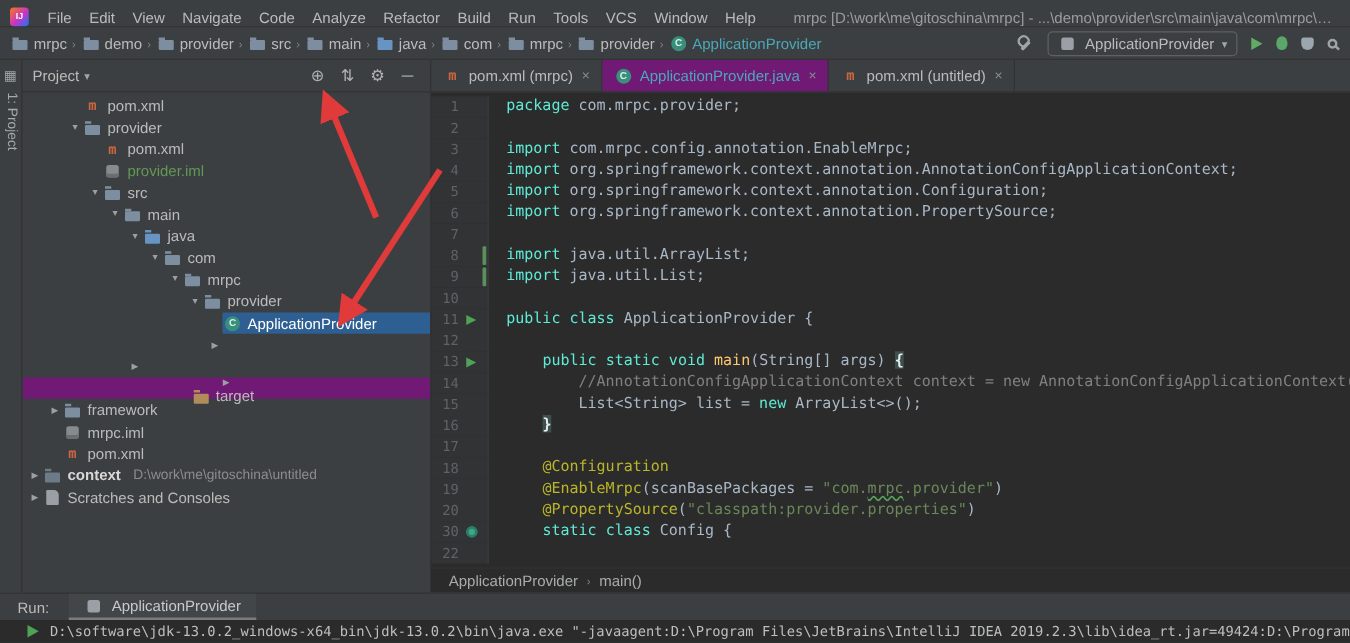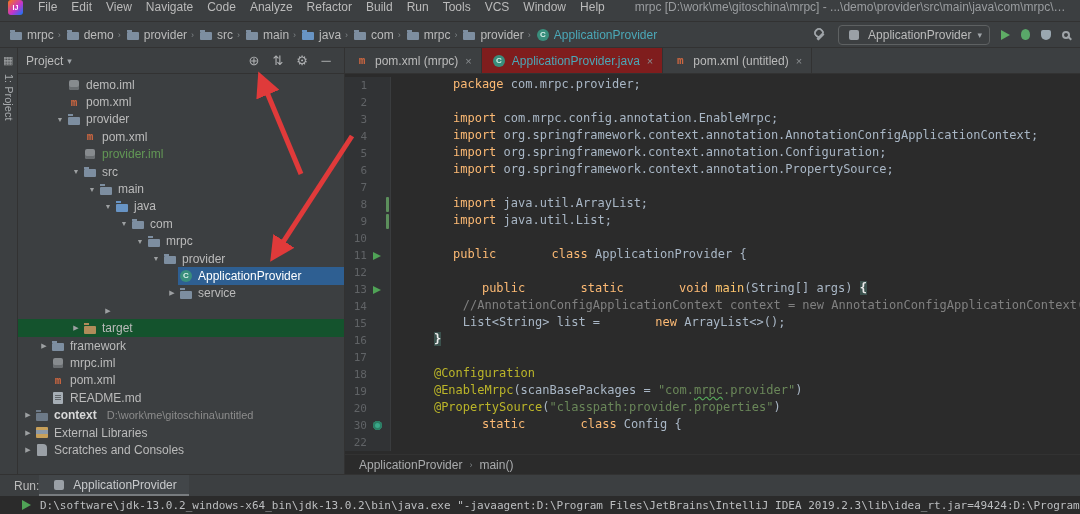--- a/index.html
+++ b/index.html
@@ -1,21 +1,21 @@
 <!DOCTYPE html>
 <html><head>
 <meta charset="utf-8">
 <style>
   * { margin:0; padding:0; box-sizing:border-box; }
   html,body { width:1080px; height:514px; }
   body { font-family:"Liberation Sans",sans-serif; background:#2b2b2b; overflow:hidden; }
   .window { position:relative; width:1080px; height:514px; display:flex; flex-direction:column; background:#3c3f41; }
 
   
-  .menubar { height:22px; flex:none; display:flex; align-items:flex-start; padding:0 8px; gap:1px;
+  .menubar { height:22px; flex:none; display:flex; align-items:flex-end; padding:0 8px; gap:1px;
              background:#3c3f41; border-bottom:1px solid #323232; color:#bbbbbb; font-size:12px; }
   .logo { width:15px; height:15px; border-radius:3px; margin-right:7px; flex:none;
           background:linear-gradient(135deg,#f97a12,#c833c9 55%,#087cfa); display:flex; align-items:center;
           justify-content:center; color:#fff; font-size:7px; font-weight:bold; }
   .menu-item { padding:2px 7px; white-space:nowrap; }
   .win-title { margin-left:22px; flex:1; min-width:0; color:#9a9da0; white-space:nowrap;
                overflow:hidden; text-overflow:ellipsis; }
 
   
   .navbar { height:26px; flex:none; display:flex; align-items:center; padding:0 6px;
@@ -41,21 +41,21 @@
                  font-size:12px; color:#bbbbbb; border-bottom:1px solid #323232; }
   .pane-header .spacer { flex:1; }
   .hdr-ic { width:20px; text-align:center; color:#afb1b3; font-size:13px; }
   .tree { flex:1; min-height:0; overflow:hidden; padding-top:2px; font-size:12px; color:#bbbbbb; }
   .trow { height:17.4px; display:flex; align-items:center; white-space:nowrap; }
   .trow .ind { flex:none; }
   .arrow { width:12px; flex:none; text-align:center; font-size:7px; color:#9da0a2; }
   .trow-inner { display:flex; align-items:center; gap:4px; height:100%; flex:1; min-width:0; padding-right:6px; }
   .trow.selected .trow-inner { background:#2e5f92; }
   .trow.selected .tlabel { color:#ffffff; }
-  .trow.hovered { background:#14532d; }
+  .trow.hovered { background:#701a75;flex-direction:column; }
   .sub { color:#8c8c8c; margin-left:6px; font-size:11px; }
   .green-label { color:#629755; }
   .bold { font-weight:bold; color:#d8d8d8; }
 
   
   .ic { position:relative; width:16px; height:14px; flex:none; display:inline-flex; align-items:center; justify-content:center; }
   .ic-folder::before,.ic-folder-src::before,.ic-folder-ex::before,.ic-folder-dark::before {
      content:""; width:12px; height:8px; background:#7d8ea0; border-radius:1px; margin-top:3px; }
   .ic-folder::after,.ic-folder-src::after,.ic-folder-ex::after,.ic-folder-dark::after {
      content:""; position:absolute; top:2px; left:2px; width:5px; height:2px; background:inherit; background:#7d8ea0; }
@@ -84,47 +84,47 @@
   .ic-shield { width:10px; height:10px; background:#9aa7b0; border-radius:2px 2px 5px 5px; }
   .ic-search { width:8px; height:8px; border:2px solid #9fa4a8; border-radius:50%; position:relative; }
   .ic-search::after { content:""; position:absolute; width:5px; height:2px; background:#9fa4a8;
      transform:rotate(45deg); right:-4px; bottom:-2px; }
 
   
   .editor-col { flex:1; min-width:0; display:flex; flex-direction:column; background:#2b2b2b; }
   .tabbar { height:26px; flex:none; display:flex; align-items:stretch; background:#3c3f41; border-bottom:1px solid #323232; }
   .tab { display:flex; align-items:center; gap:5px; padding:0 9px; font-size:12px; color:#bbbbbb;
          border-right:1px solid #323232; white-space:nowrap; }
-  .tab.active { background:#7f1d1d; }
+  .tab.active { background:#701a75; }
   .tab.active .tab-label { color:#4ba8b8; }
   .tab-close { color:#8a8e91; font-size:11px; margin-left:2px; }
 
   .code { flex:1; min-height:0; overflow:hidden; font-family:"DejaVu Sans Mono",monospace; font-size:12px; padding-top:3px; }
   .cline { height:17px; display:flex; }
   .gut { width:46px; flex:none; display:flex; align-items:center; background:#313335;
          border-right:1px solid #3a3c3e; position:relative; }
   .gut .num { width:22px; text-align:right; color:#606366; font-size:11px; }
   .gut .mark { width:20px; display:flex; justify-content:center; align-items:center; }
   .gut.changed::after { content:""; position:absolute; right:1px; top:1px; bottom:1px; width:3px;
          background:#5c8f5c; border-radius:1px; }
   .g-run { width:0; height:0; border-left:8px solid #4fa356; border-top:4.5px solid transparent; border-bottom:4.5px solid transparent; }
   .g-bean { width:9px; height:9px; border-radius:50%; background:#3aa889; box-shadow:inset 0 0 0 2px #2b7d64; }
   .ctext { padding-left:14px; white-space:pre; color:#a9b7c6; }
-  .t-pl { color:#a9b7c6; } .t-kw { color:#fdba74;margin-left:48px; } .t-cm { color:#808080; }
+  .t-pl { color:#a9b7c6; } .t-kw { color:#5eead4; } .t-cm { color:#808080; }
   .t-an { color:#bbb529; } .t-str { color:#6a8759; } .t-mth { color:#ffc66d; }
   .t-brace { background:#3b514d; color:#ebebeb; font-weight:bold; }
   .t-uw { text-decoration:underline wavy #55a758; text-underline-offset:2px; }
 
   .bcrumb2 { height:20px; flex:none; display:flex; align-items:center; gap:7px; padding-left:14px;
              background:#2b2b2b; border-top:1px solid #323232; color:#a9abad; font-size:12px; }
   .bc2-sep { color:#7f8487; font-size:9px; }
 
   
   .run-row { height:22px; flex:none; background:#3c3f41; border-top:1px solid #323232;
-             display:flex; align-items:center; gap:0; padding-left:14px; font-size:12px; color:#bbbbbb; }
+             display:flex; align-items:center; gap:16px; padding-left:14px; font-size:12px; color:#bbbbbb; }
   .run-tab { display:flex; align-items:center; gap:6px; height:100%; padding:0 12px;
              background:#424649; border-bottom:2px solid #787c7f; color:#c7c9cb; }
   .console-row { height:18px; flex:none; background:#2b2b2b; display:flex; align-items:center; gap:9px;
                  padding-left:22px; font-family:"DejaVu Sans Mono",monospace; font-size:11px;
                  color:#bcbec0; white-space:nowrap; overflow:hidden; }
   .console-play { width:0; height:0; border-left:9px solid #4fa356; border-top:5px solid transparent;
                   border-bottom:5px solid transparent; flex:none; }
 
   
   .arrows { position:absolute; inset:0; width:1080px; height:514px; pointer-events:none; z-index:40; }
@@ -221,28 +221,20 @@
         <span class="hdr-ic">⊕</span>
         <span class="hdr-ic">⇅</span>
         <span class="hdr-ic">⚙</span>
         <span class="hdr-ic">─</span>
       </div>
       <div class="tree" id="tree">
           <div class="trow">
             <span class="ind" style="width: 36px;"></span>
             <span class="arrow"></span>
             <span class="trow-inner">
-              <span class="ic ic-iml"></span>
-              <span class="tlabel">demo.iml</span>
-            </span>
-          </div>
-          <div class="trow">
-            <span class="ind" style="width: 36px;"></span>
-            <span class="arrow"></span>
-            <span class="trow-inner">
               <span class="ic ic-maven"></span>
               <span class="tlabel">pom.xml</span>
             </span>
           </div>
           <div class="trow">
             <span class="ind" style="width: 36px;"></span>
             <span class="arrow">▼</span>
             <span class="trow-inner">
               <span class="ic ic-folder"></span>
               <span class="tlabel">provider</span>
@@ -316,24 +308,20 @@
             <span class="ind" style="width: 148px;"></span>
             <span class="arrow"></span>
             <span class="trow-inner">
               <span class="ic ic-class"></span>
               <span class="tlabel">ApplicationProvider</span>
             </span>
           </div>
           <div class="trow">
             <span class="ind" style="width: 148px;"></span>
             <span class="arrow">▶</span>
-            <span class="trow-inner">
-              <span class="ic ic-folder"></span>
-              <span class="tlabel">service</span>
-            </span>
           </div>
           <div class="trow">
             <span class="ind" style="width: 84px;"></span>
             <span class="arrow">▶</span>
           </div>
           <div class="trow hovered">
             <span class="ind" style="width: 52px;"></span>
             <span class="arrow">▶</span>
             <span class="trow-inner">
               <span class="ic ic-folder-ex"></span>
@@ -358,42 +346,26 @@
           </div>
           <div class="trow">
             <span class="ind" style="width: 20px;"></span>
             <span class="arrow"></span>
             <span class="trow-inner">
               <span class="ic ic-maven"></span>
               <span class="tlabel">pom.xml</span>
             </span>
           </div>
           <div class="trow">
-            <span class="ind" style="width: 20px;"></span>
-            <span class="arrow"></span>
-            <span class="trow-inner">
-              <span class="ic ic-md"></span>
-              <span class="tlabel">README.md</span>
-            </span>
-          </div>
-          <div class="trow">
             <span class="ind" style="width: 4px;"></span>
             <span class="arrow">▶</span>
             <span class="trow-inner">
               <span class="ic ic-folder-dark"></span>
               <span class="tlabel bold">context</span>
               <span class="sub">D:\work\me\gitoschina\untitled</span>
-            </span>
-          </div>
-          <div class="trow">
-            <span class="ind" style="width: 4px;"></span>
-            <span class="arrow">▶</span>
-            <span class="trow-inner">
-              <span class="ic ic-lib"></span>
-              <span class="tlabel">External Libraries</span>
             </span>
           </div>
           <div class="trow">
             <span class="ind" style="width: 4px;"></span>
             <span class="arrow">▶</span>
             <span class="trow-inner">
               <span class="ic ic-scratch"></span>
               <span class="tlabel">Scratches and Consoles</span>
             </span>
           </div>

